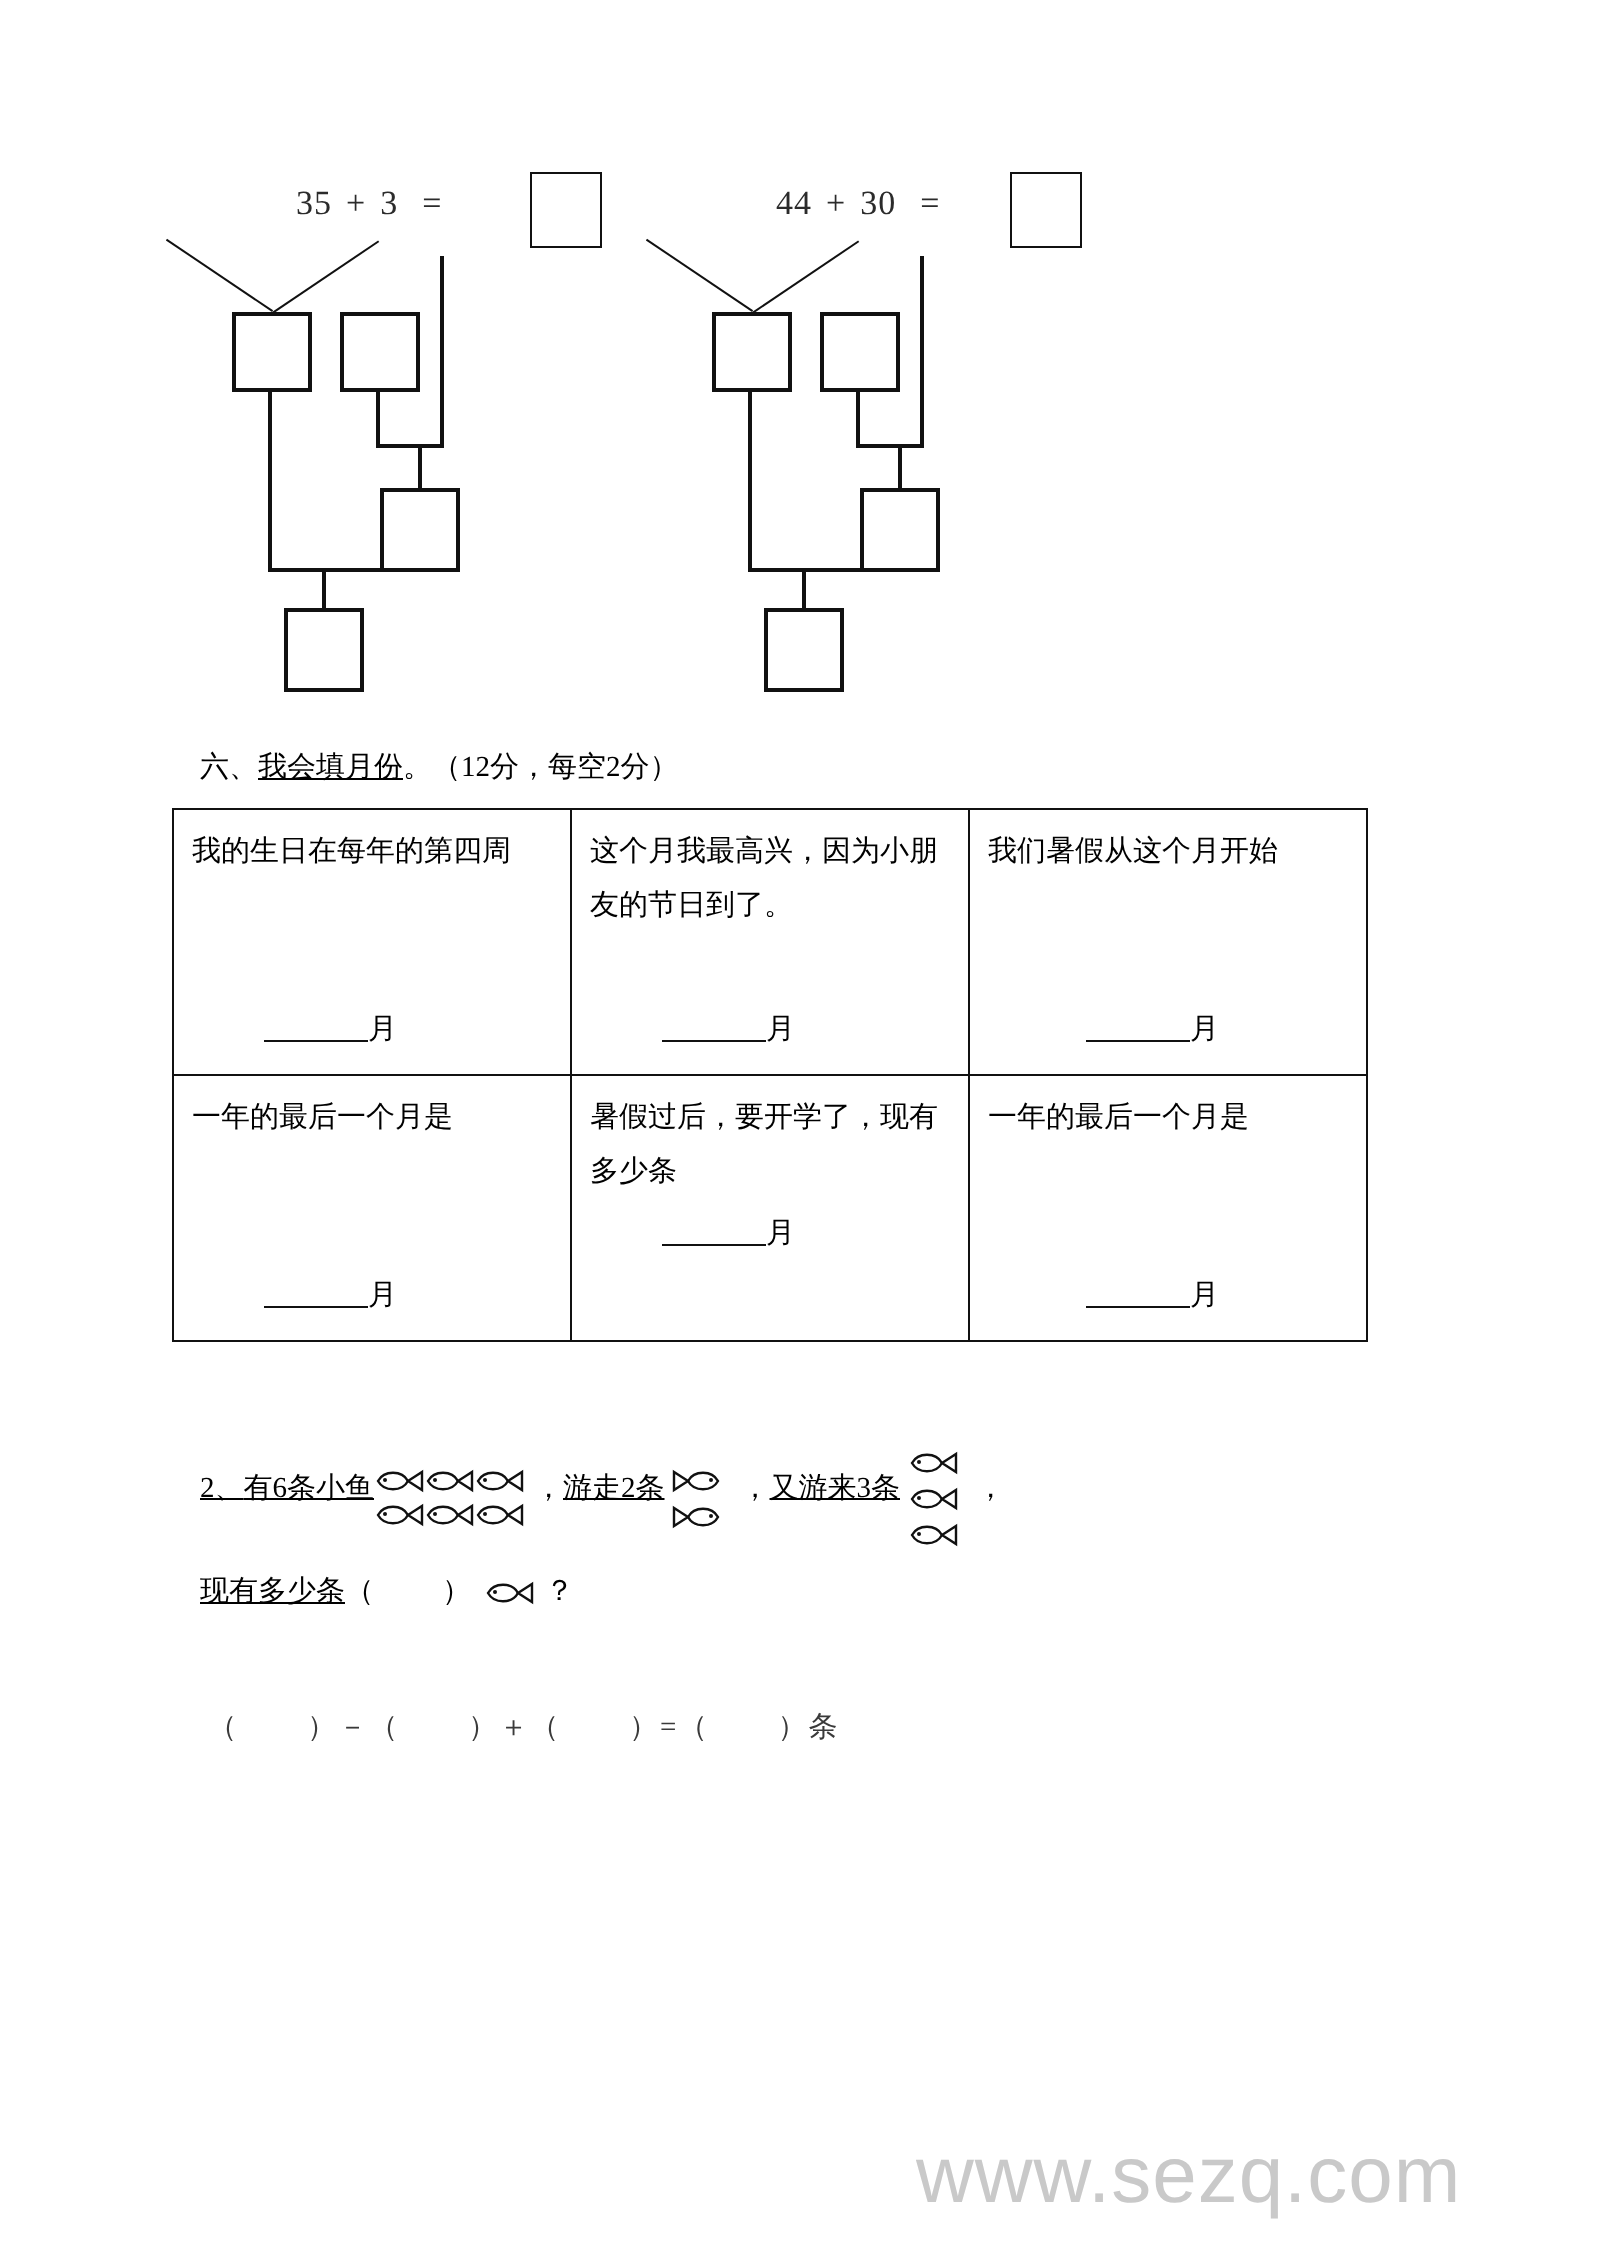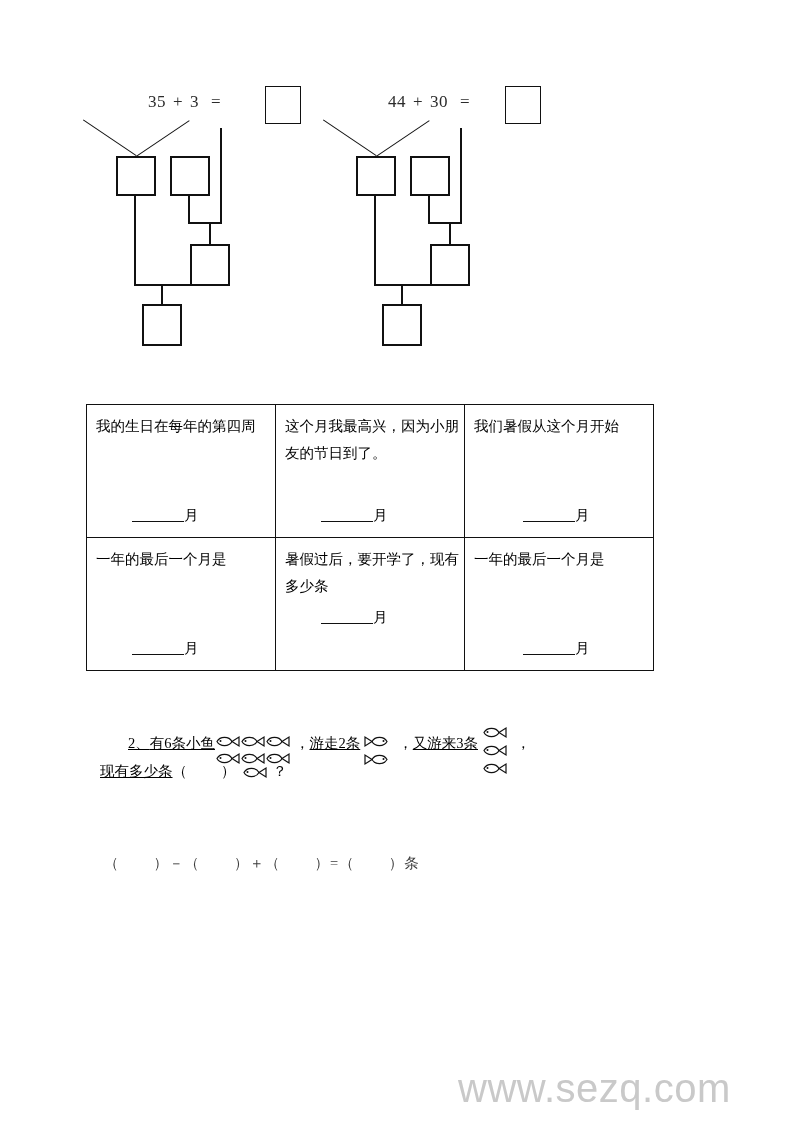--- a/index.html
+++ b/index.html
@@ -88,21 +88,21 @@
     position: absolute;
     left: 86px;
     top: 404px;
     width: 528px;
     border-collapse: collapse;
     table-layout: fixed;
   }
   .month-table td {
     border: 1.2px solid #111;
     vertical-align: top;
-    padding: 8px 3px 6px 9px;
+    padding: 8px 13px 6px 9px;
     height: 118px;
     font-size: 14.5px;
     line-height: 1.85;
     position: relative;
   }
   .month-table td.c1 { width: 176px; }
   .month-table td.c2 { width: 176px; }
   .month-table td.c3 { width: 176px; }
 
   .cell-text { display: block; }
@@ -123,21 +123,20 @@
   .blank-line.pushdown-r { position: absolute; bottom: 8px; left: 58px; }
 
   
   .fish-q {
     position: absolute;
     left: 100px;
     top: 718px;
     width: 620px;
     font-size: 14.5px;
     line-height: 1.6;
-    margin-left: 28px;
   }
   .u { text-decoration: underline; }
 
   .fish-grid-6 {
     display: inline-block;
     vertical-align: middle;
     width: 78px;
     margin: 0 2px 0 0;
     position: relative;
     top: 1px;
@@ -158,21 +157,21 @@
     display: inline-block;
     width: 25px;
     height: 15px;
     vertical-align: middle;
   }
   .fish svg { display: block; }
 
   .q-line2 {
     position: absolute;
     left: 100px;
-    top: 762px;
+    top: 786px;
     font-size: 14.5px;
     white-space: nowrap;
   }
   .eq-line {
     position: absolute;
     left: 104px;
     top: 854px;
     font-size: 14.5px;
     white-space: nowrap;
     letter-spacing: 1px;
@@ -244,20 +243,23 @@
       <div class="tline" style="left:88px; top:180px; width:2px; height:28px;"></div>
       <div class="tline" style="left:88px; top:206px; width:34px; height:2px;"></div>
       <div class="tline" style="left:109px; top:206px; width:2px; height:24px;"></div>
       <div class="tline" style="left:34px; top:180px; width:2px; height:90px;"></div>
       <div class="tline" style="left:34px; top:268px; width:76px; height:2px;"></div>
       <div class="tline" style="left:109px; top:268px; width:2px; height:2px;"></div>
       <div class="tline" style="left:61px; top:268px; width:2px; height:22px;"></div>
     </div>
   </div>
 
+  <div class="sec-heading">
+    <span>六、</span><span class="u">我会填月份</span><span>。（12分，每空2分）</span>
+  </div>
 
   <table class="month-table">
     <tbody>
       <tr>
         <td class="c1">
           <span class="cell-text">我的生日在每年的第四周</span>
           <span class="blank-line pushdown"><span class="ul"></span><span>月</span></span>
         </td>
         <td class="c2">
           <span class="cell-text">这个月我最高兴，因为小朋友的节日到了。</span>

